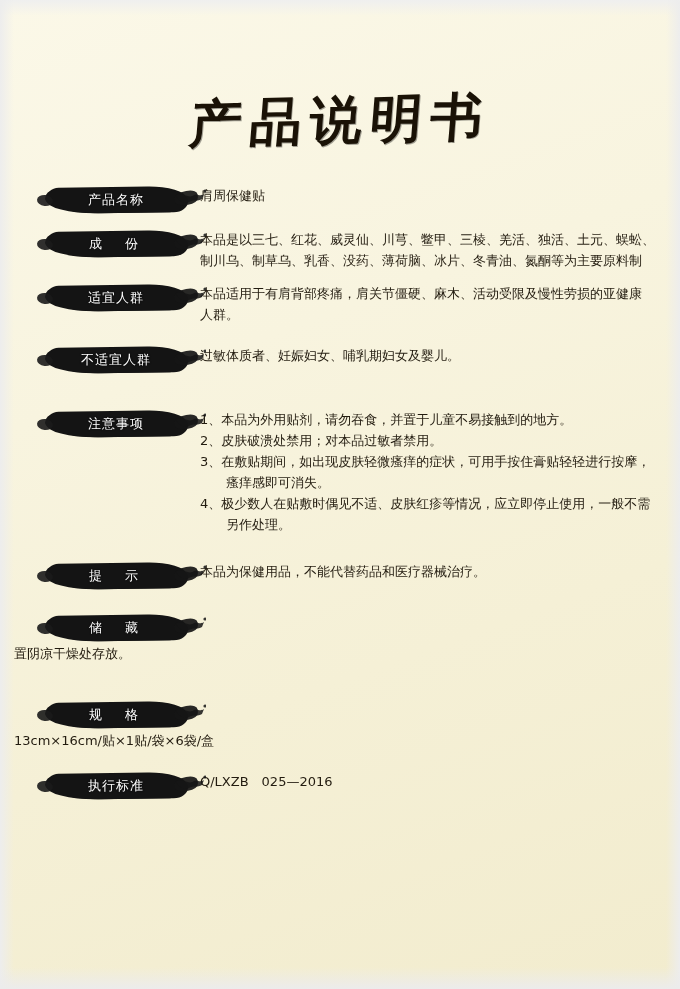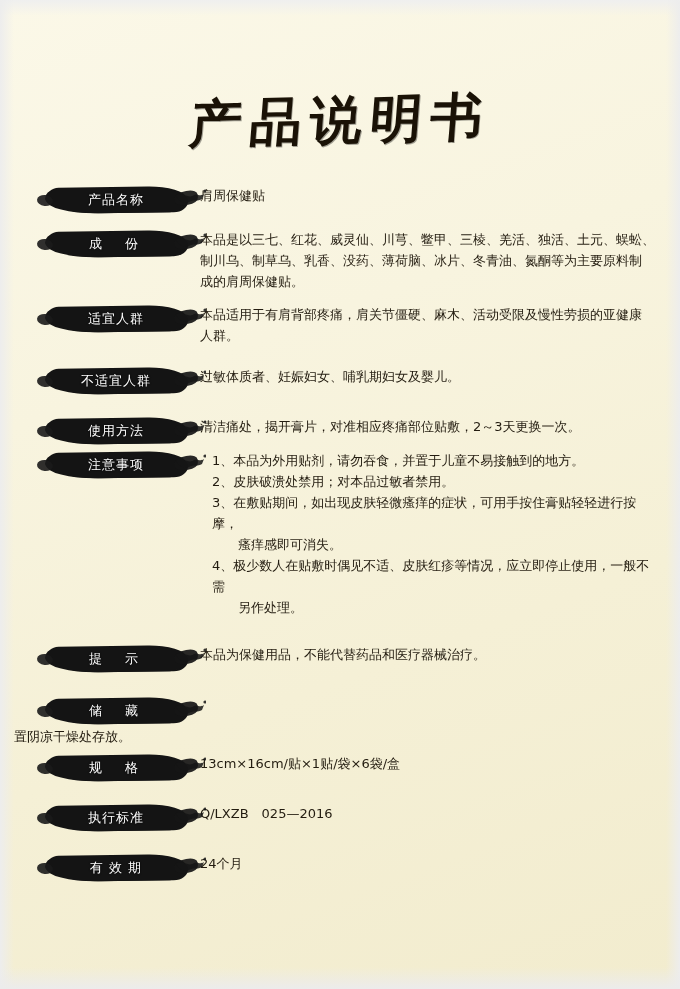--- a/index.html
+++ b/index.html
@@ -155,24 +155,24 @@
   }
   .value p { margin: 0; }
   .value p.indent { text-indent: 0; padding-left: 26px; }
 
   
   .r0  { margin-top: 0px; }
   .r1  { margin-top: 14px; }
   .r2  { margin-top: 12px; }
   .r3  { margin-top: 20px; }
   .r4  { margin-top: 20px; }
-  .r5  { margin-top: 4px; gap: 12px; }
+  .r5  { margin-top: 34px; }
   .r6  { margin-top: 26px; }
   .r7  { margin-top: 22px; flex-direction: column; }
-  .r8  { margin-top: 6px; }
+  .r8  { margin-top: 36px; flex-direction: column; }
   .r9  { margin-top: 22px; }
   .r10 { margin-top: 20px; }
   .r11 { margin-top: 20px; }
 </style>
 </head>
 <body>
 
 <div id="page">
   <div class="side-shade-l"></div>
   <div class="side-shade-r"></div>
@@ -198,21 +198,20 @@
           <div class="ink"></div>
           <svg class="ink-splat" viewBox="0 0 30 24">
             <path d="M0,10 C6,4 12,14 18,9 C21,7 24,11 28,8 L26,13 C22,16 17,13 13,16 C8,19 3,15 0,10 Z" fill="#151515"></path>
             <circle cx="29" cy="5" r="1.6" fill="#151515"></circle>
           </svg>
           <span class="label-txt wide">成　份</span>
         </div>
         <div class="value">
           <p>本品是以三七、红花、威灵仙、川芎、鳖甲、三棱、羌活、独活、土元、蜈蚣、</p>
           <p>制川乌、制草乌、乳香、没药、薄荷脑、冰片、冬青油、氮酮等为主要原料制</p>
-          <p>成的肩周保健贴。</p>
         </div>
       </div>
       <div class="row r2">
         <div class="label-wrap">
           <div class="ink"></div>
           <svg class="ink-splat" viewBox="0 0 30 24">
             <path d="M0,10 C6,4 12,14 18,9 C21,7 24,11 28,8 L26,13 C22,16 17,13 13,16 C8,19 3,15 0,10 Z" fill="#151515"></path>
             <circle cx="29" cy="5" r="1.6" fill="#151515"></circle>
           </svg>
           <span class="label-txt">适宜人群</span>
@@ -226,33 +225,20 @@
         <div class="label-wrap">
           <div class="ink"></div>
           <svg class="ink-splat" viewBox="0 0 30 24">
             <path d="M0,10 C6,4 12,14 18,9 C21,7 24,11 28,8 L26,13 C22,16 17,13 13,16 C8,19 3,15 0,10 Z" fill="#151515"></path>
             <circle cx="29" cy="5" r="1.6" fill="#151515"></circle>
           </svg>
           <span class="label-txt">不适宜人群</span>
         </div>
         <div class="value">
           <p>过敏体质者、妊娠妇女、哺乳期妇女及婴儿。</p>
-        </div>
-      </div>
-      <div class="row r4">
-        <div class="label-wrap">
-          <div class="ink"></div>
-          <svg class="ink-splat" viewBox="0 0 30 24">
-            <path d="M0,10 C6,4 12,14 18,9 C21,7 24,11 28,8 L26,13 C22,16 17,13 13,16 C8,19 3,15 0,10 Z" fill="#151515"></path>
-            <circle cx="29" cy="5" r="1.6" fill="#151515"></circle>
-          </svg>
-          <span class="label-txt">使用方法</span>
-        </div>
-        <div class="value">
-          <p>清洁痛处，揭开膏片，对准相应疼痛部位贴敷，2～3天更换一次。</p>
         </div>
       </div>
       <div class="row r5">
         <div class="label-wrap">
           <div class="ink"></div>
           <svg class="ink-splat" viewBox="0 0 30 24">
             <path d="M0,10 C6,4 12,14 18,9 C21,7 24,11 28,8 L26,13 C22,16 17,13 13,16 C8,19 3,15 0,10 Z" fill="#151515"></path>
             <circle cx="29" cy="5" r="1.6" fill="#151515"></circle>
           </svg>
           <span class="label-txt">注意事项</span>
@@ -311,27 +297,14 @@
           <svg class="ink-splat" viewBox="0 0 30 24">
             <path d="M0,10 C6,4 12,14 18,9 C21,7 24,11 28,8 L26,13 C22,16 17,13 13,16 C8,19 3,15 0,10 Z" fill="#151515"></path>
             <circle cx="29" cy="5" r="1.6" fill="#151515"></circle>
           </svg>
           <span class="label-txt">执行标准</span>
         </div>
         <div class="value">
           <p>Q/LXZB　025—2016</p>
         </div>
       </div>
-      <div class="row r11">
-        <div class="label-wrap">
-          <div class="ink"></div>
-          <svg class="ink-splat" viewBox="0 0 30 24">
-            <path d="M0,10 C6,4 12,14 18,9 C21,7 24,11 28,8 L26,13 C22,16 17,13 13,16 C8,19 3,15 0,10 Z" fill="#151515"></path>
-            <circle cx="29" cy="5" r="1.6" fill="#151515"></circle>
-          </svg>
-          <span class="label-txt">有 效 期</span>
-        </div>
-        <div class="value">
-          <p>24个月</p>
-        </div>
-      </div>
     </div>
 </div>
 
 </body></html>

